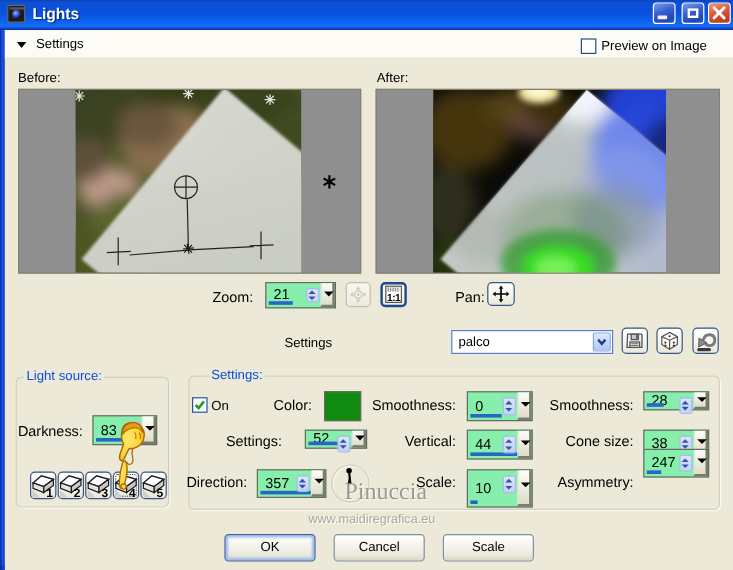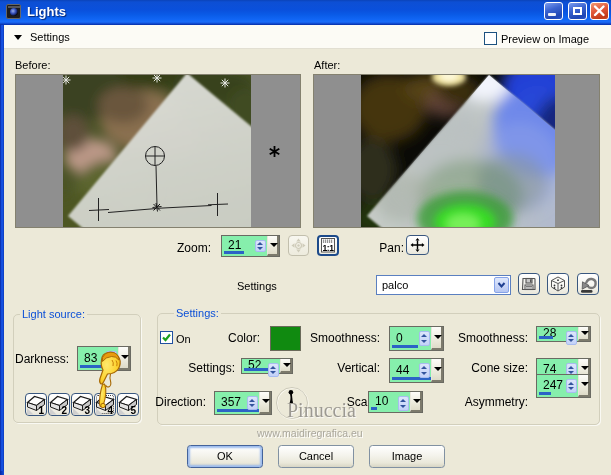--- a/index.html
+++ b/index.html
@@ -328,21 +328,21 @@
 <div class="gtitle" style="left:174px;top:307px">Settings:</div>
 <div class="cb" style="left:160px;top:331px;border-color:#2050a0">
     <svg width="11" height="11" style="position:absolute;left:0;top:0">
       <path d="M2 5.5 L4.5 8 L9 2.5" stroke="#1ca01c" stroke-width="2.2" fill="none"></path>
     </svg>
   </div>
 <div class="lbl" style="left:176px;top:333px">On</div>
 <div class="rlbl" style="left:110px;top:331px">Color:</div>
 <div class="abs" style="left:270px;top:326px;width:31px;height:25px;background:#108a10;border:1px solid #6a6a5a"></div>
 <div class="rlbl" style="left:85px;top:361px">Settings:</div>
-<div class="spin" style="left:241px;top:358px;width:52px;height:16px">
+<div class="spin" style="left:254px;top:358px;width:52px;height:16px">
 <span class="num">52</span>
 <div class="bar" style="width:25.0px"></div>
 <div class="arr" style="height:14px">
       <div class="u" style="top:1.7px;border-bottom-width:3.6px"></div>
       <div class="d" style="bottom:1.7px;border-top-width:3.6px"></div>
     </div>
 <div class="dd">
       <div class="t"></div>
     </div>
 </div>
@@ -383,21 +383,21 @@
 <div class="bar" style="width:39.8px"></div>
 <div class="arr" style="height:15px">
       <div class="u" style="top:2.2px;border-bottom-width:3.6px"></div>
       <div class="d" style="bottom:2.2px;border-top-width:3.6px"></div>
     </div>
 <div class="dd">
       <div class="t"></div>
     </div>
 </div>
 <div class="rlbl" style="left:230px;top:395px">Scale:</div>
-<div class="spin" style="left:368px;top:391px;width:55px;height:22px">
+<div class="spin" style="left:389px;top:391px;width:55px;height:32px">
 <span class="num">10</span>
 <div class="bar" style="width:5.6px"></div>
 <div class="arr" style="height:15px">
       <div class="u" style="top:2.2px;border-bottom-width:3.6px"></div>
       <div class="d" style="bottom:2.2px;border-top-width:3.6px"></div>
     </div>
 <div class="dd">
       <div class="t"></div>
     </div>
 </div>
@@ -408,21 +408,21 @@
 <div class="arr" style="height:14px">
       <div class="u" style="top:1.7px;border-bottom-width:3.6px"></div>
       <div class="d" style="bottom:1.7px;border-top-width:3.6px"></div>
     </div>
 <div class="dd">
       <div class="t"></div>
     </div>
 </div>
 <div class="rlbl" style="left:378px;top:361px">Cone size:</div>
 <div class="spin" style="left:536px;top:358px;width:55px;height:24px">
-<span class="num">74</span>
+<span class="num">38</span>
 <div class="bar" style="width:46.9px"></div>
 <div class="arr" style="height:14px">
       <div class="u" style="top:1.7px;border-bottom-width:3.6px"></div>
       <div class="d" style="bottom:1.7px;border-top-width:3.6px"></div>
     </div>
 <div class="dd">
       <div class="t"></div>
     </div>
 </div>
 <div class="rlbl" style="left:378px;top:395px">Asymmetry:</div>
@@ -434,12 +434,12 @@
       <div class="d" style="bottom:1.7px;border-top-width:3.6px"></div>
     </div>
 <div class="dd">
       <div class="t"></div>
     </div>
 </div>
 <div class="abs" style="left:287px;top:399px;font-family:'Liberation Serif',serif;font-size:20px;color:#9c9992;text-shadow:1px 1px 1px rgba(255,255,255,.85)">Pinuccia</div>
 <div class="abs" style="left:257px;top:427px;font-size:10.5px;color:#aaa79c;text-shadow:1px 1px 0 rgba(255,255,255,.9)">www.maidiregrafica.eu</div>
 <div class="btn" style="left:187px;top:445px;box-shadow:inset 0 0 2px 2px #9cbcee;border-color:#44639a">OK</div>
 <div class="btn" style="left:278px;top:445px">Cancel</div>
-<div class="btn" style="left:369px;top:445px">Image</div>
+<div class="btn" style="left:369px;top:445px">Scale</div>
 </body></html>

